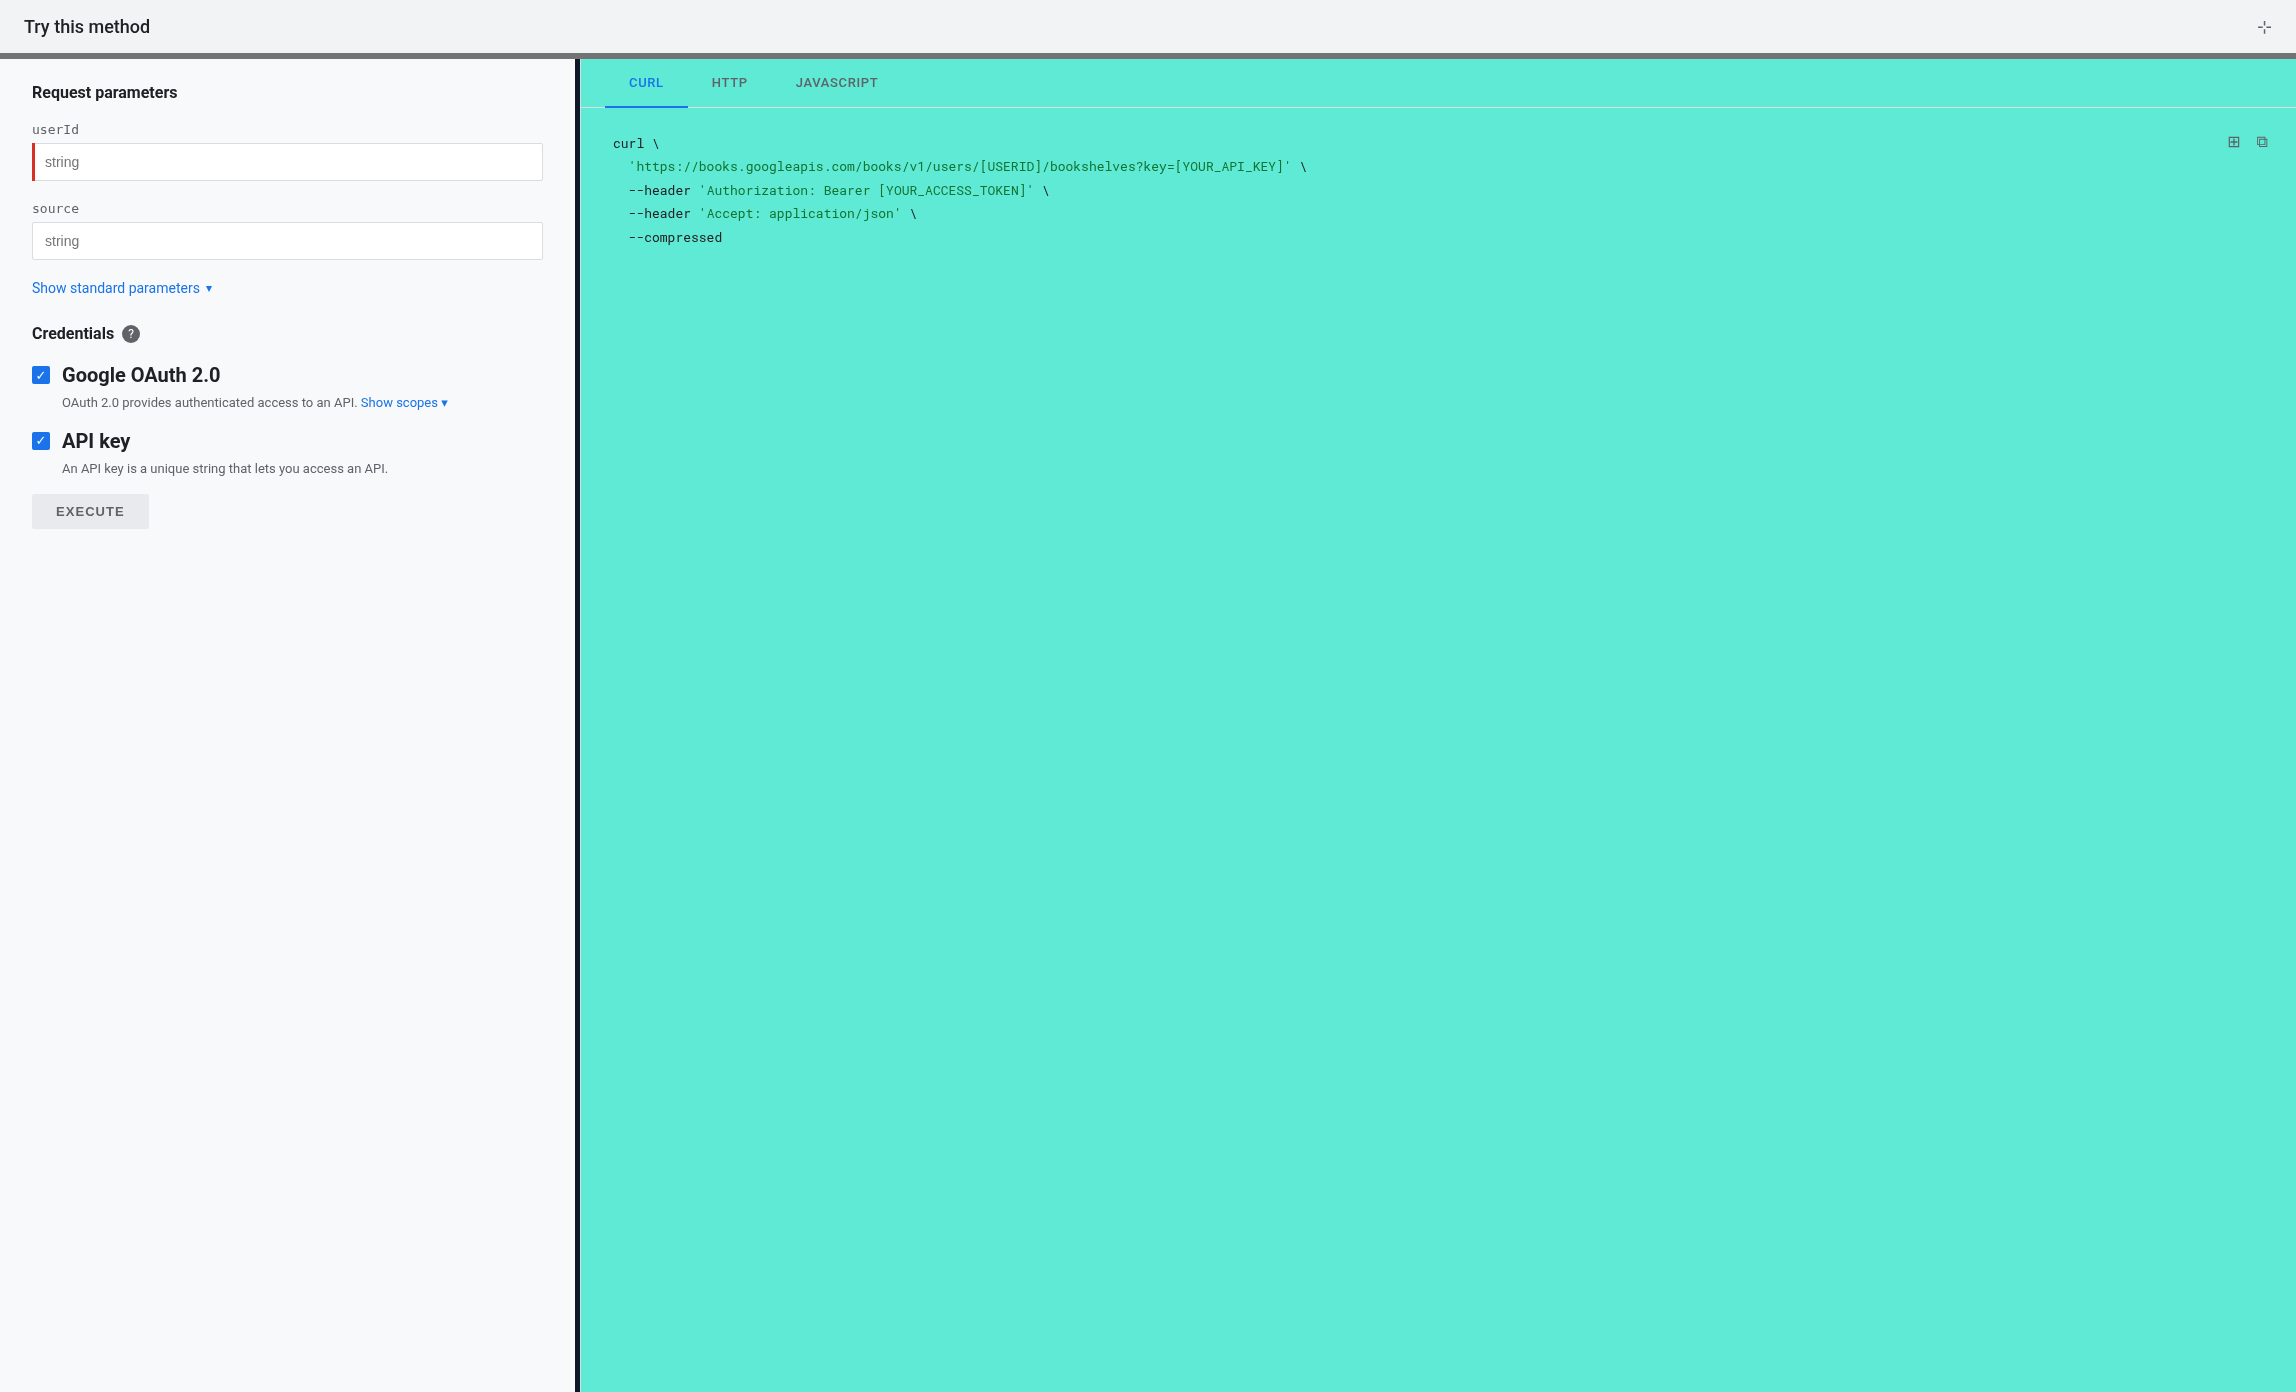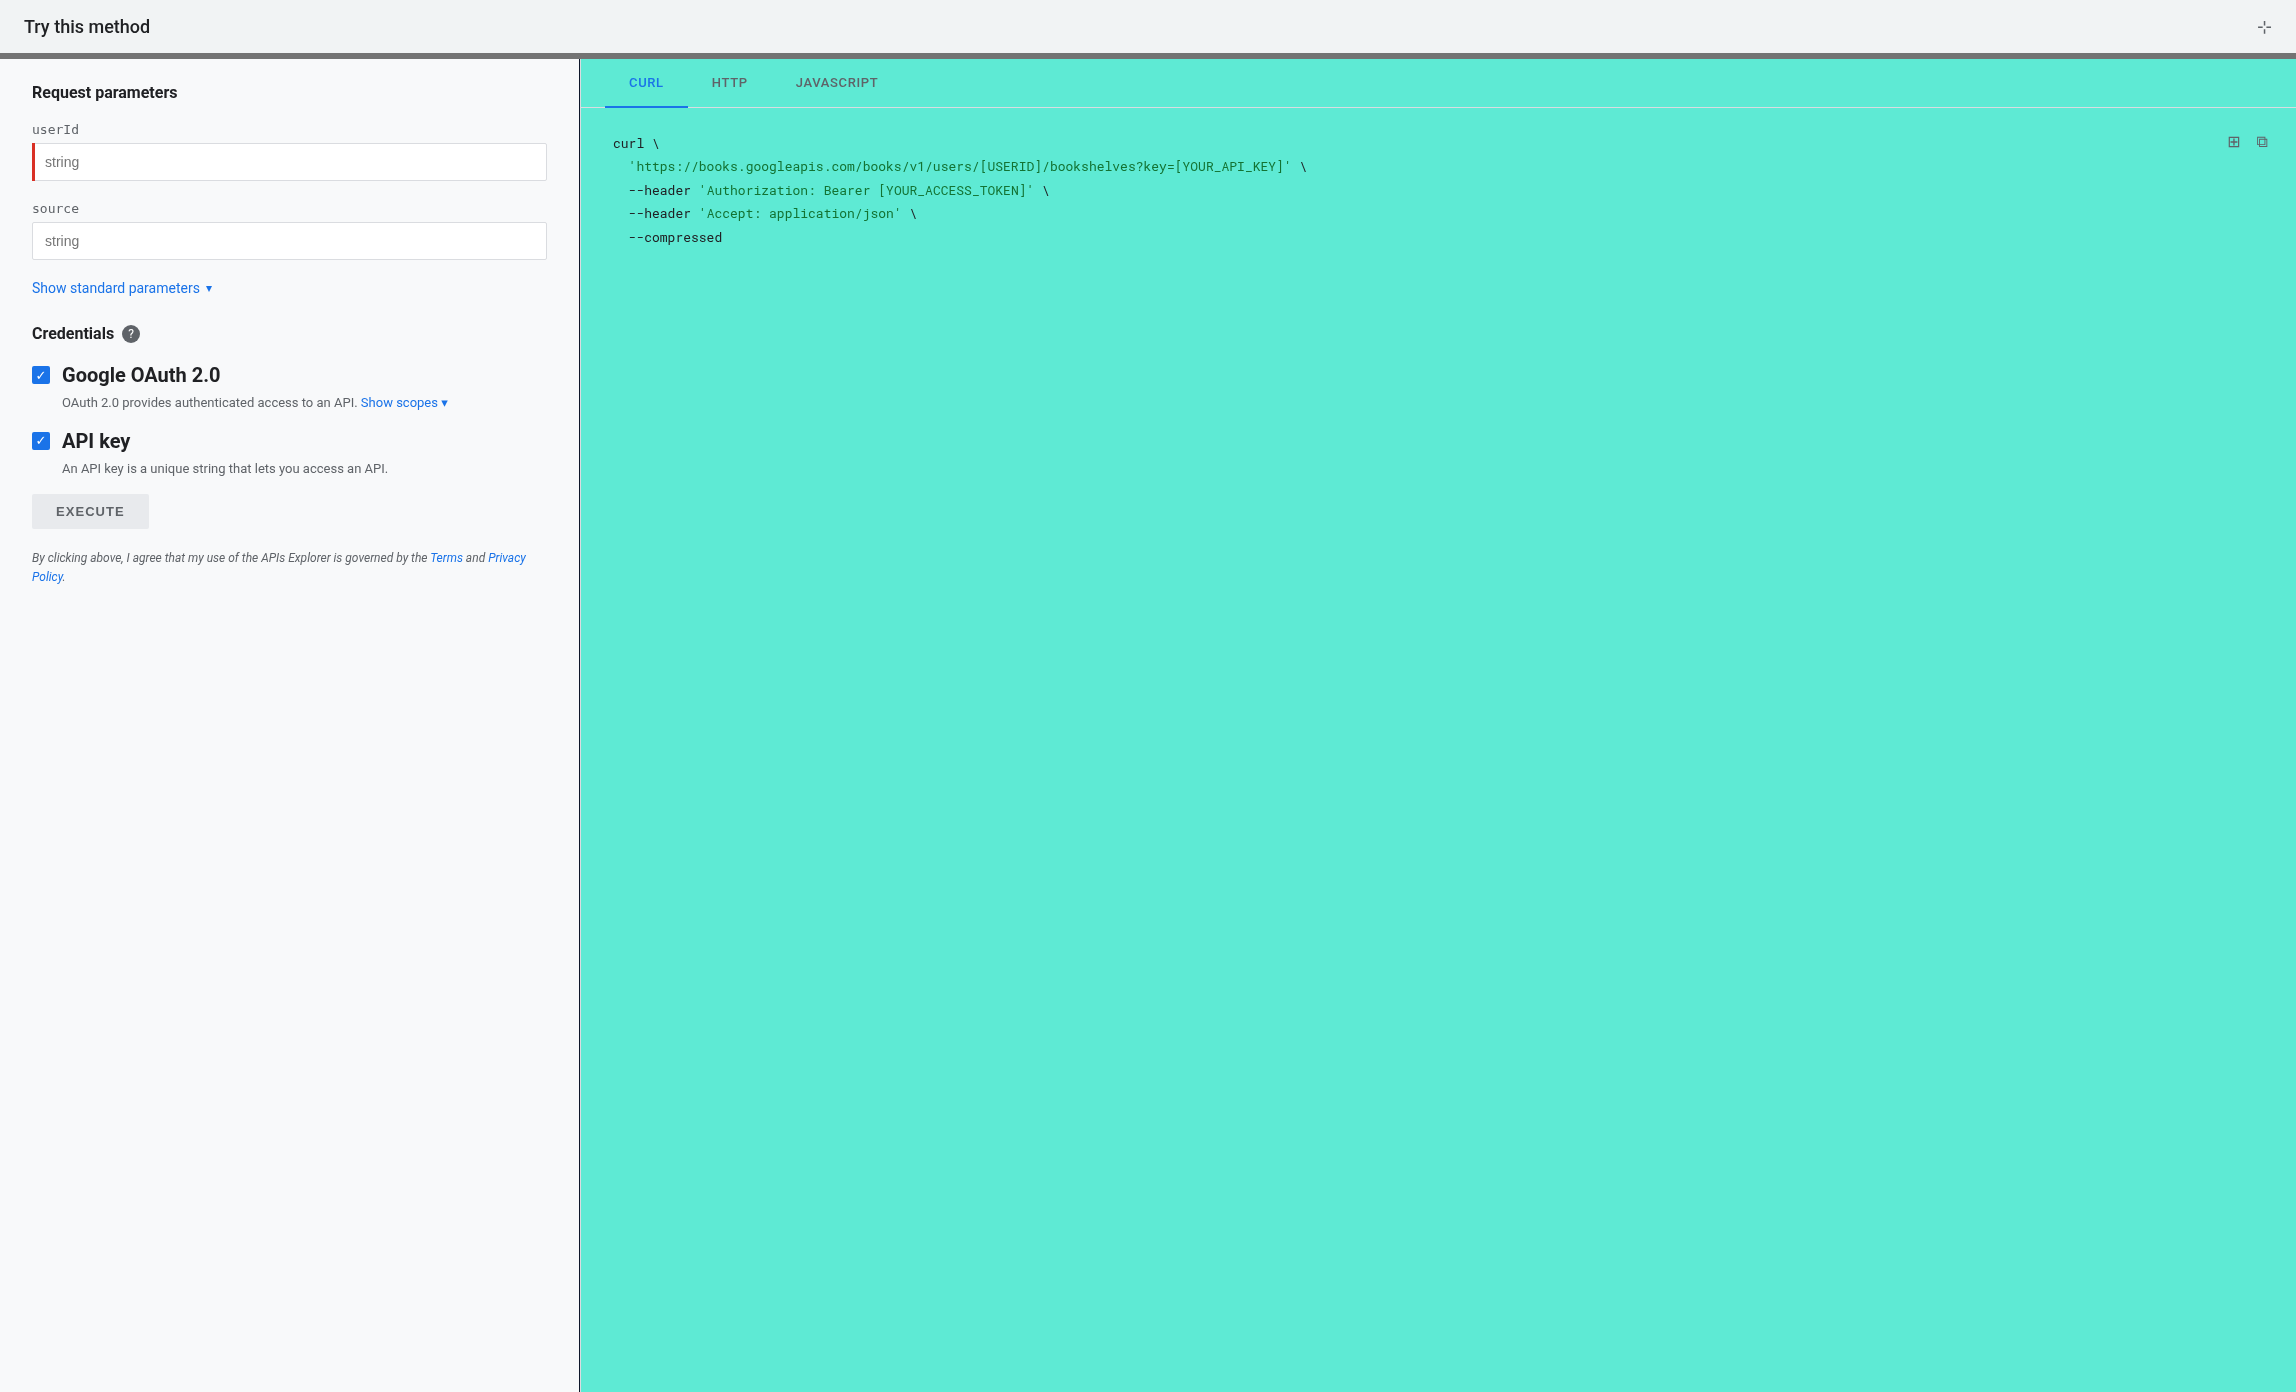--- a/index.html
+++ b/index.html
@@ -38,21 +38,21 @@
       flex: 1;
       overflow: hidden;
     }
     
     .left-panel {
       width: 580px;
       min-width: 580px;
       background: #f8f9fa;
       padding: 24px 32px;
       overflow-y: auto;
-      border-right: 1px solid #0f172a;
+      border-right: 5px solid #0f172a;
     }
     .section-title {
       font-size: 16px;
       font-weight: 700;
       color: #202124;
       margin-bottom: 20px;
     }
     .param-label {
       font-size: 13px;
       color: #5f6368;
@@ -324,23 +324,20 @@
           <div class="credential-desc">
             An API key is a unique string that lets you access an API.
           </div>
         </div>
       </div>
 
       
       <button class="execute-btn">EXECUTE</button>
 
       
-      <div class="terms-text">
-        <span><em>By clicking above, I agree that my use of the APIs Explorer is governed by the </em></span><a class="terms-link"><em>Terms</em></a><span><em> and </em></span><a class="terms-link"><em>Privacy Policy</em></a><span><em>.</em></span>
-      </div>
     </div>
 
     <div class="divider"></div>
 
     <div class="right-panel">
 
       <div class="tabs">
         <div class="tab active">cURL</div>
         <div class="tab">HTTP</div>
         <div class="tab">JAVASCRIPT</div>

